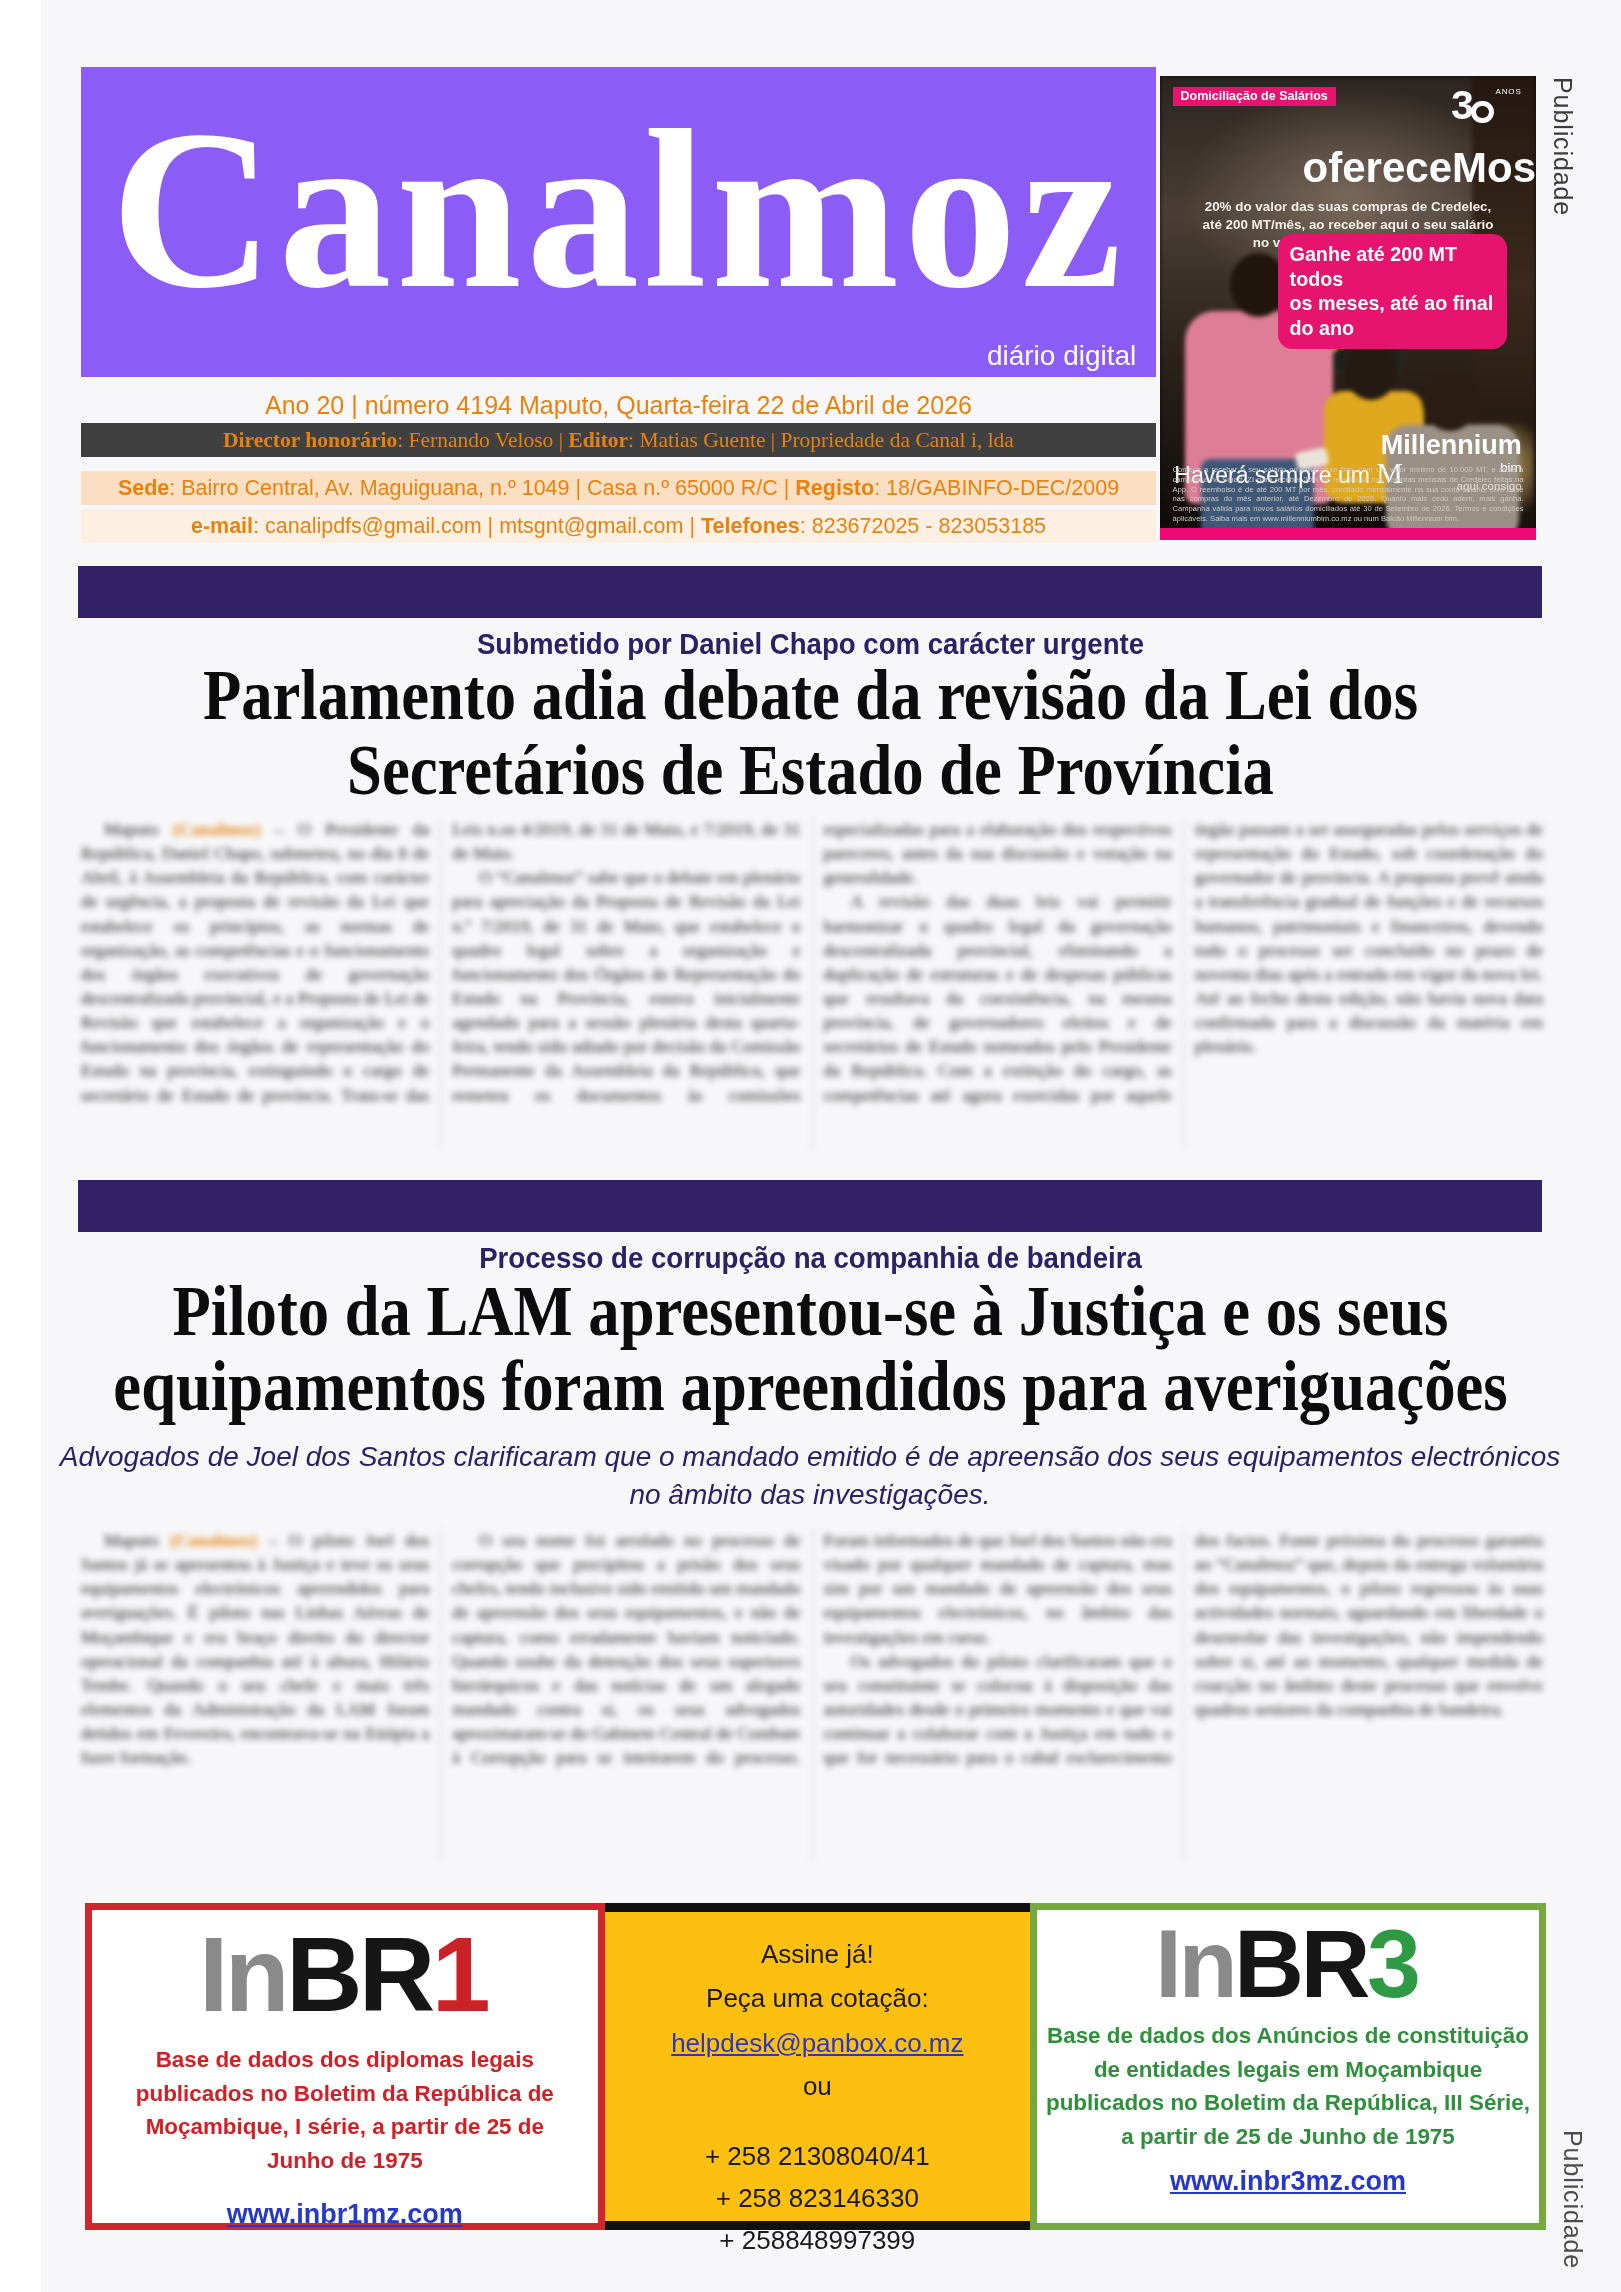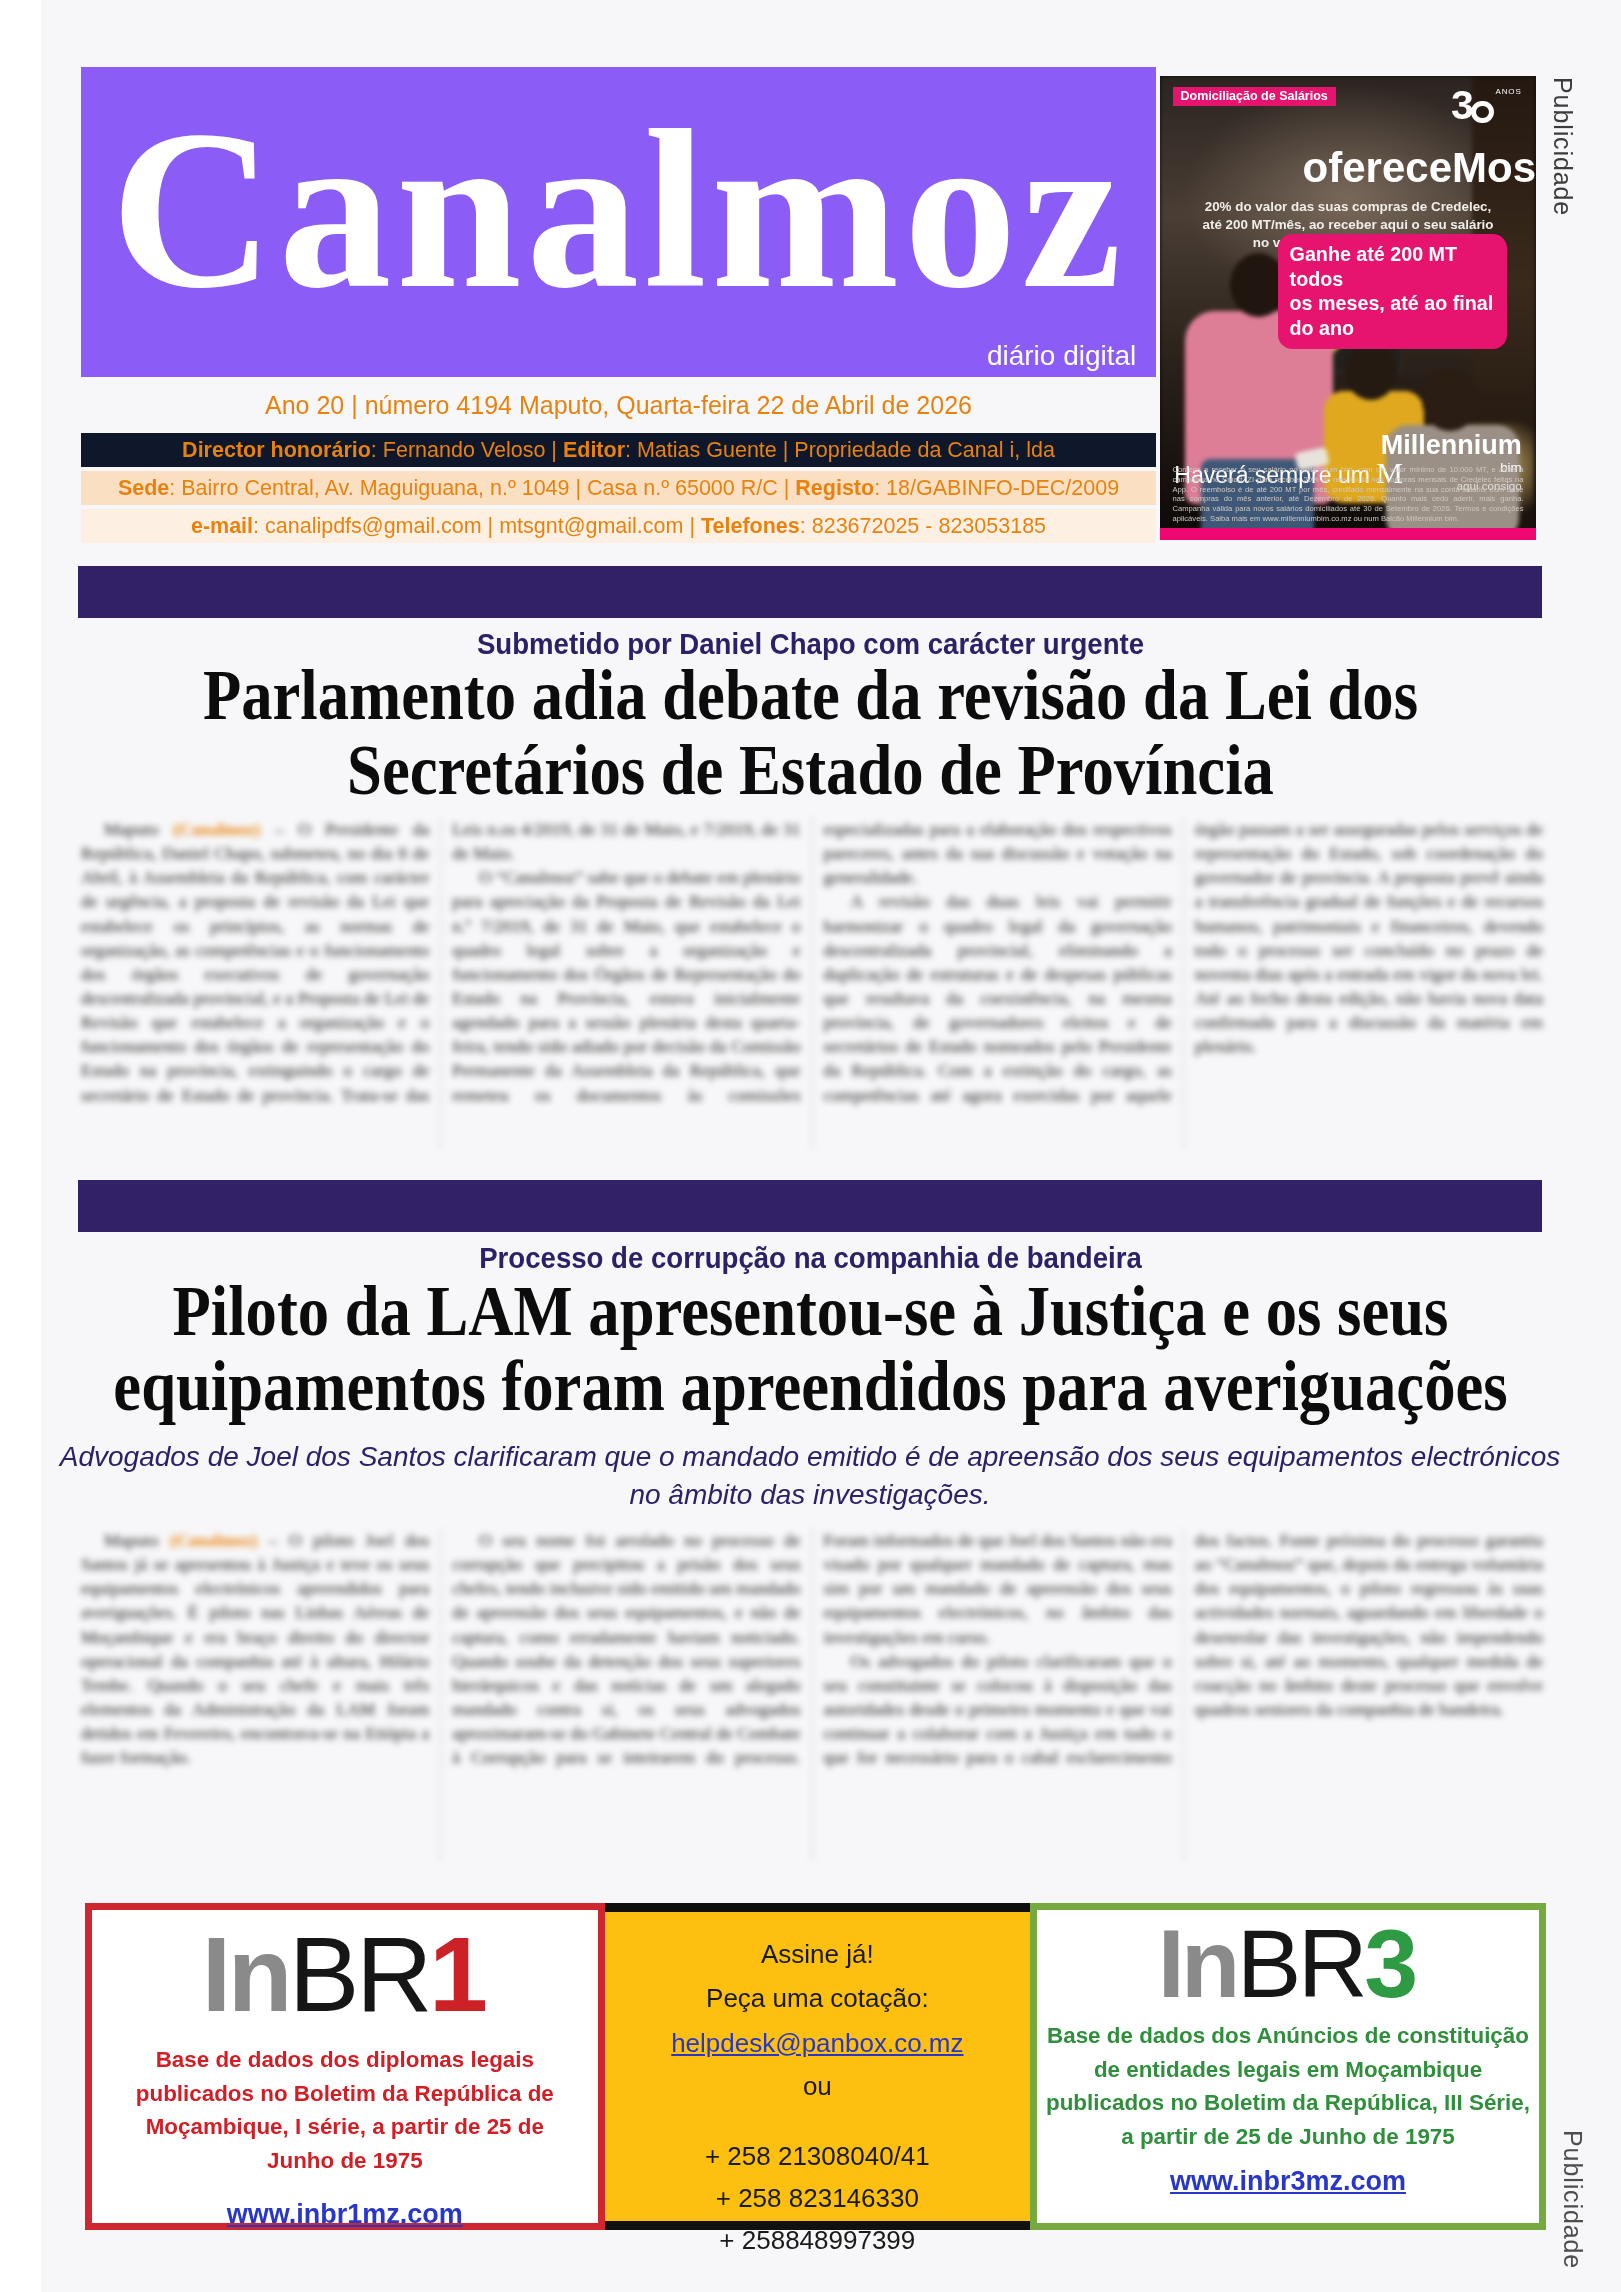--- a/index.html
+++ b/index.html
@@ -15,21 +15,21 @@
                     font-size:226px; letter-spacing:4.5px; line-height:1; padding-bottom:25px; }
   .masthead-tagline { position:absolute; right:19.7px; bottom:5.4px; color:#ffffff; font-size:28px; font-weight:normal; }
 
   .issue-line { position:absolute; left:81px; top:377px; width:1075px; height:56px;
                 display:flex; align-items:center; justify-content:center;
                 color:#e8820f; font-size:25px; }
   .info-row { position:absolute; left:81px; width:1075px; height:34px;
               display:flex; align-items:center; justify-content:center;
               color:#e8820f; font-size:21.5px; white-space:pre; }
   .info-row b { font-weight:bold; }
-  .row1 { top:433px; background:#0f172a; }
+  .row1 { top:423px; background:#404040;font-family:Liberation Serif, serif; }
   .row2 { top:471px; background:#fbdfc2; }
   .row3 { top:509px; background:#fdf0e2; }
 
   
   .ad-mill { position:absolute; left:1160px; top:76px; width:376px; height:464px; background:#0f0c0a; overflow:hidden; }
   .ad-photo { position:absolute; inset:0; filter:blur(2.2px);
       background:
         radial-gradient(ellipse 233px 161px at 50% 26%, rgba(168,148,128,.50), rgba(0,0,0,0) 70%),
         linear-gradient(180deg,#2b2420 0%, #4a3e35 30%, #2a211a 62%, #0d0908 100%); }
   .ad-photo div { position:absolute; }
@@ -101,21 +101,21 @@
   .body-cols p:first-child { text-indent:23px; }
   .brand-inline { color:#e8820f; font-weight:bold; }
 
   
   .ads-row { position:absolute; left:85px; top:1903px; width:1461px; height:327px; display:flex; }
   .inbr-box { background:#fff; display:flex; flex-direction:column; align-items:center; }
   .inbr1 { width:549px; border:7.2px solid #cf2630; }
   .inbr3 { width:534px; border:7.2px solid #76a940; }
   .inbr-logo { line-height:.92; margin-top:16px; white-space:nowrap; }
   .inbr-logo .lg-in { font-weight:bold; color:#8a8a8a; font-size:106px; letter-spacing:-3.6px; }
-  .inbr-logo .lg-br { font-weight:normal; color:#161616; font-size:106px; letter-spacing:-3.6px; }
+  .inbr-logo .lg-br { font-weight:bold; color:#161616; font-size:106px; letter-spacing:-3.6px; }
   .inbr-logo .lg-1 { font-weight:bold; color:#cd2128; font-size:106px; }
   .inbr-logo .lg-3 { font-weight:bold; color:#2e9b44; font-size:106px; }
   .inbr3 .inbr-logo { margin-top:9px; }
   .inbr3 .lg-in, .inbr3 .lg-br { font-size:97px; }
   .inbr3 .lg-3 { font-size:97px; }
   .inbr-text { font-weight:bold; text-align:center; font-size:22.4px; line-height:1.5; margin-top:19.7px; }
   .inbr1 .inbr-text { color:#d21f26; width:466px; }
   .inbr3 .inbr-text { color:#2f8f3c; width:502px; margin-top:10.7px; }
   .inbr-link { font-weight:bold; font-size:27px; color:#2837c8; text-decoration:underline; margin-top:21.5px; }
   .inbr3 .inbr-link { margin-top:12.5px; }

